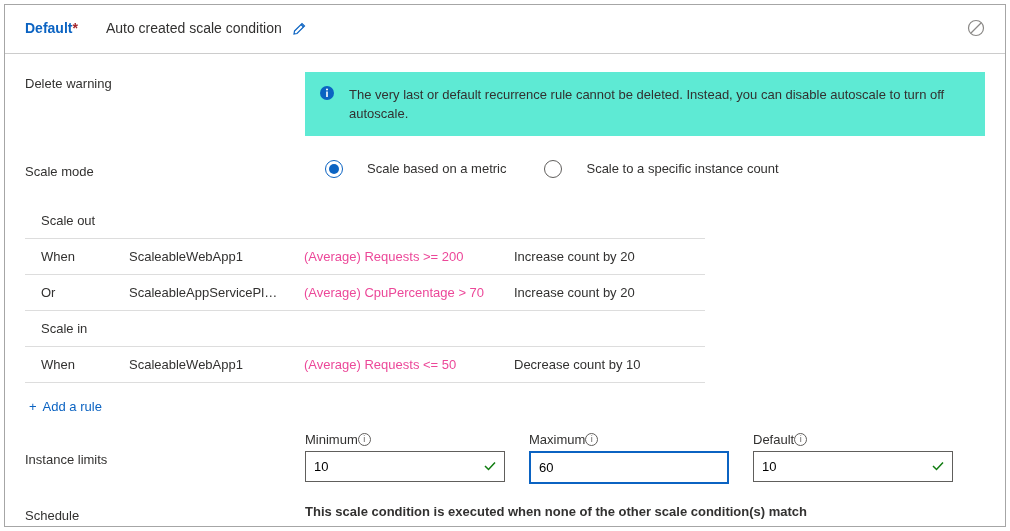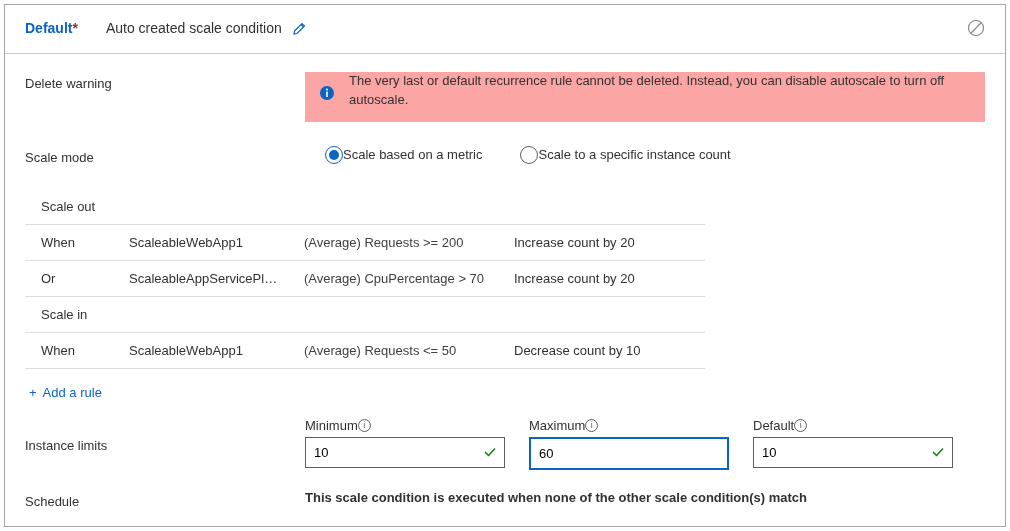--- a/index.html
+++ b/index.html
@@ -54,36 +54,36 @@
     margin-bottom: 24px;
   }
   .field-label {
     flex: 0 0 280px;
     color: #323130;
     font-size: 13px;
     padding-top: 4px;
   }
   .field-content { flex: 1; }
   .info-banner {
-    background: #fca5a5;
-    padding: 0 16px 12px 44px;
+    background: #5eead4;
+    padding: 14px 16px 12px 44px;
     position: relative;
     color: #323130;
     font-size: 13px;
     line-height: 1.45;
     width: 680px;
   }
   .info-banner .info-icon {
     position: absolute;
     left: 14px;
     top: 13px;
     color: #0b63c2;
   }
   .radio-group { display: flex; gap: 18px; align-items: center; }
-  .radio { display: flex; align-items: center; gap: 0; cursor: pointer; padding-left: 20px; }
+  .radio { display: flex; align-items: center; gap: 24px; cursor: pointer; padding-left: 20px; }
   .radio .dot {
     width: 18px; height: 18px; border-radius: 50%;
     border: 1px solid #605e5c; position: relative; flex-shrink:0;
   }
   .radio.selected .dot { border-color: #0b63c2; }
   .radio.selected .dot::after {
     content:""; position:absolute; width:10px; height:10px;
     border-radius:50%; background:#0b63c2; top:3px; left:3px;
   }
   .rules-table { width: 680px; margin-left: 0; }
@@ -93,21 +93,21 @@
     border-bottom: 1px solid #ddd;
   }
   .rules-table .rule-row {
     display: flex;
     padding: 10px 16px;
     border-bottom: 1px solid #ddd;
     align-items: center;
   }
   .rules-table .col1 { flex: 0 0 88px; }
   .rules-table .col2 { flex: 0 0 175px; white-space: nowrap; overflow: hidden; text-overflow: ellipsis; padding-right:8px;}
-  .rules-table .col3 { flex: 0 0 210px; color: #404040; cursor:pointer;}
+  .rules-table .col3 { flex: 0 0 210px; color: #ec4899; cursor:pointer;}
   .rules-table .col4 { flex: 1; }
   .add-rule {
     color: #0b63c2;
     padding: 16px 4px 12px 4px;
     cursor: pointer;
     display: flex;
     align-items: center;
     gap: 6px;
   }
   .limits { display: flex; gap: 24px; width:680px; }

